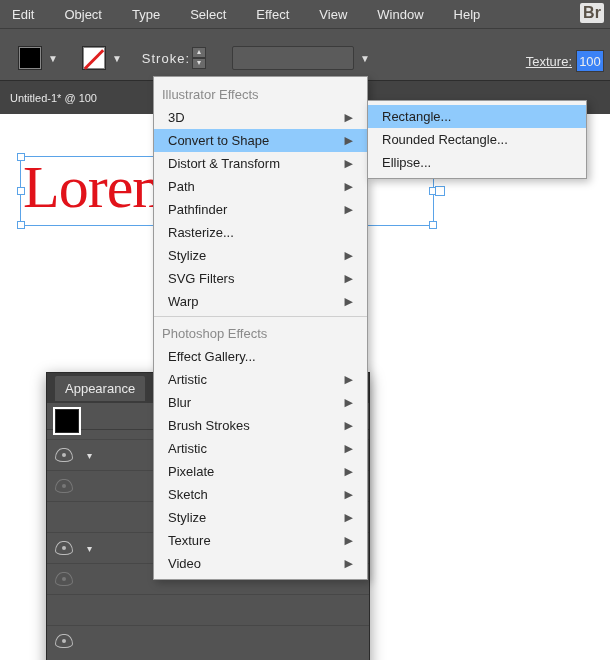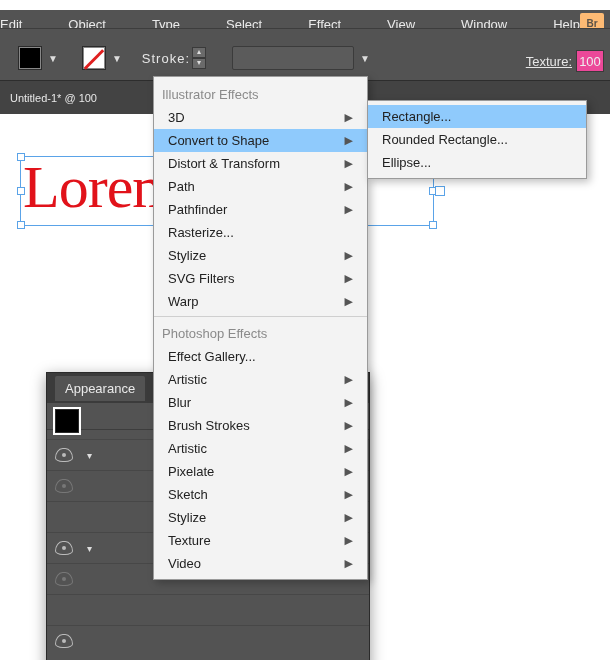--- a/index.html
+++ b/index.html
@@ -1,35 +1,35 @@
 <!DOCTYPE html>
 <html><head>
 <meta charset="utf-8">
 <style>
   html,body{margin:0;padding:0;font-family:"Segoe UI","Helvetica Neue",Arial,sans-serif;font-size:13px;color:#ddd;background:#fff;}
   #app{position:relative;width:610px;height:660px;overflow:hidden;background:#fff;}
   
-  .menubar{position:absolute;left:0;top:10px;width:100%;height:28px;background:#535353;display:flex;align-items:center;box-sizing:border-box;justify-content:space-between;}
+  .menubar{position:absolute;left:0;top:0;width:100%;height:28px;background:#535353;display:flex;align-items:center;padding-left:12px;box-sizing:border-box;}
   .menubar .item{color:#eaeaea;margin-right:30px;cursor:default;}
-  .menubar .br{position:absolute;right:6px;top:3px;width:24px;height:20px;background:#fdba74;color:#5a5248;font-weight:bold;font-size:10px;display:flex;align-items:center;justify-content:center;border-radius:2px;}
+  .menubar .br{position:absolute;right:6px;top:3px;width:24px;height:20px;background:#e5e5e5;color:#5a5248;font-weight:bold;font-size:16px;display:flex;align-items:center;justify-content:center;border-radius:2px;}
   
   .optbar{position:absolute;left:0;top:28px;width:100%;height:52px;background:#535353;border-top:1px solid #3d3d3d;box-sizing:border-box;}
   .optbar-inner{position:absolute;left:0;bottom:8px;height:28px;width:100%;display:flex;align-items:center;}
   .swatch-group{display:flex;align-items:center;margin-left:18px;}
   .swatch{width:22px;height:22px;border:1px solid #2b2b2b;background:#000;box-shadow:inset 0 0 0 1px #888;}
   .chev{margin:0 6px;color:#ddd;font-size:10px;}
   .nostroke{width:22px;height:22px;border:1px solid #2b2b2b;background:#fff;position:relative;box-shadow:inset 0 0 0 1px #888;}
   .nostroke::after{content:"";position:absolute;left:-2px;right:-2px;top:50%;border-top:3px solid #e02020;transform:rotate(-45deg);}
   .stroke-label{margin-left:14px;color:#e6e6e6;letter-spacing:1px;}
   .spin{display:flex;flex-direction:column;margin-left:2px;}
   .spin div{width:12px;height:9px;background:#6a6a6a;border:1px solid #3a3a3a;font-size:8px;line-height:7px;text-align:center;color:#ddd;}
   .bigfield{margin-left:26px;width:120px;height:22px;background:#5b5b5b;border:1px solid #3b3b3b;border-radius:2px;}
   .opacity-wrap{position:absolute;right:6px;bottom:8px;display:flex;align-items:center;}
   .opacity-label{color:#e6e6e6;text-decoration:underline;margin-right:4px;}
-  .opacity-val{width:26px;height:20px;background:#ec4899;border:1px solid #3b3b3b;color:#eee;display:flex;align-items:center;justify-content:center;}
+  .opacity-val{width:26px;height:20px;background:#3b82f6;border:1px solid #3b3b3b;color:#eee;display:flex;align-items:center;justify-content:center;}
   
   .docbar{position:absolute;left:0;top:80px;width:100%;height:34px;background:#434343;border-top:1px solid #2d2d2d;display:flex;align-items:center;padding-left:10px;color:#e8e8e8;font-size:11px;box-sizing:border-box;}
   
   .canvas{position:absolute;left:0;top:114px;right:0;bottom:0;background:#fff;}
   .textframe{position:absolute;left:20px;top:42px;width:412px;height:68px;border:1px solid #5aa3e8;}
   .textframe .h{position:absolute;width:6px;height:6px;background:#fff;border:1px solid #5aa3e8;}
   .h.tl{left:-4px;top:-4px}.h.tm{left:50%;margin-left:-4px;top:-4px}.h.tr{right:-4px;top:-4px}
   .h.ml{left:-4px;top:50%;margin-top:-4px}.h.mr{right:-4px;top:50%;margin-top:-4px}
   .h.bl{left:-4px;bottom:-4px}.h.bm{left:50%;margin-left:-4px;bottom:-4px}.h.br{right:-4px;bottom:-4px}
   .outport{position:absolute;right:-12px;top:50%;margin-top:-5px;width:8px;height:8px;border:1px solid #5aa3e8;background:#fff;}

